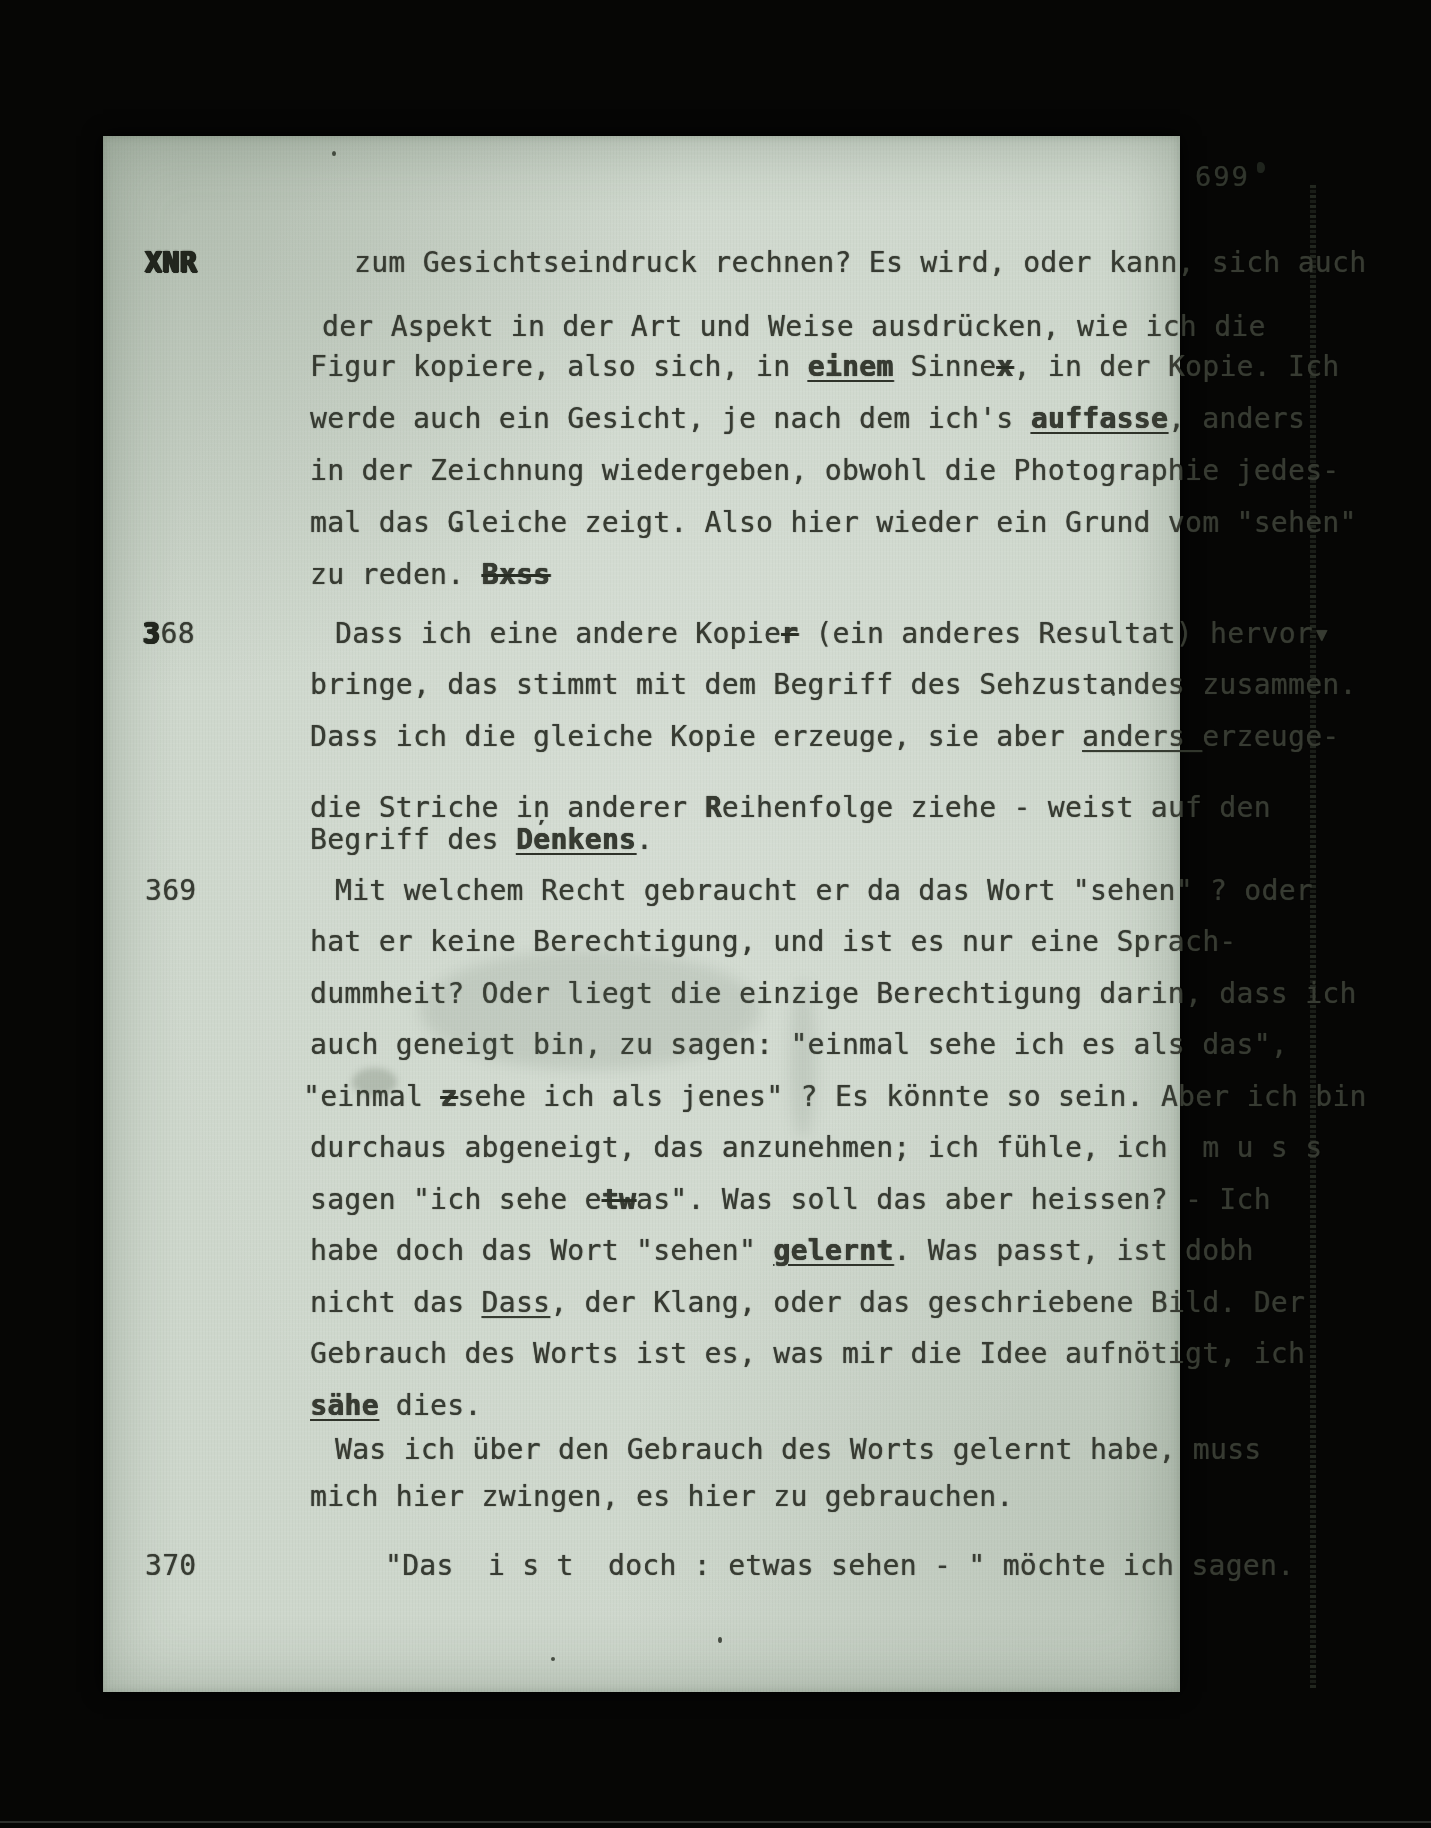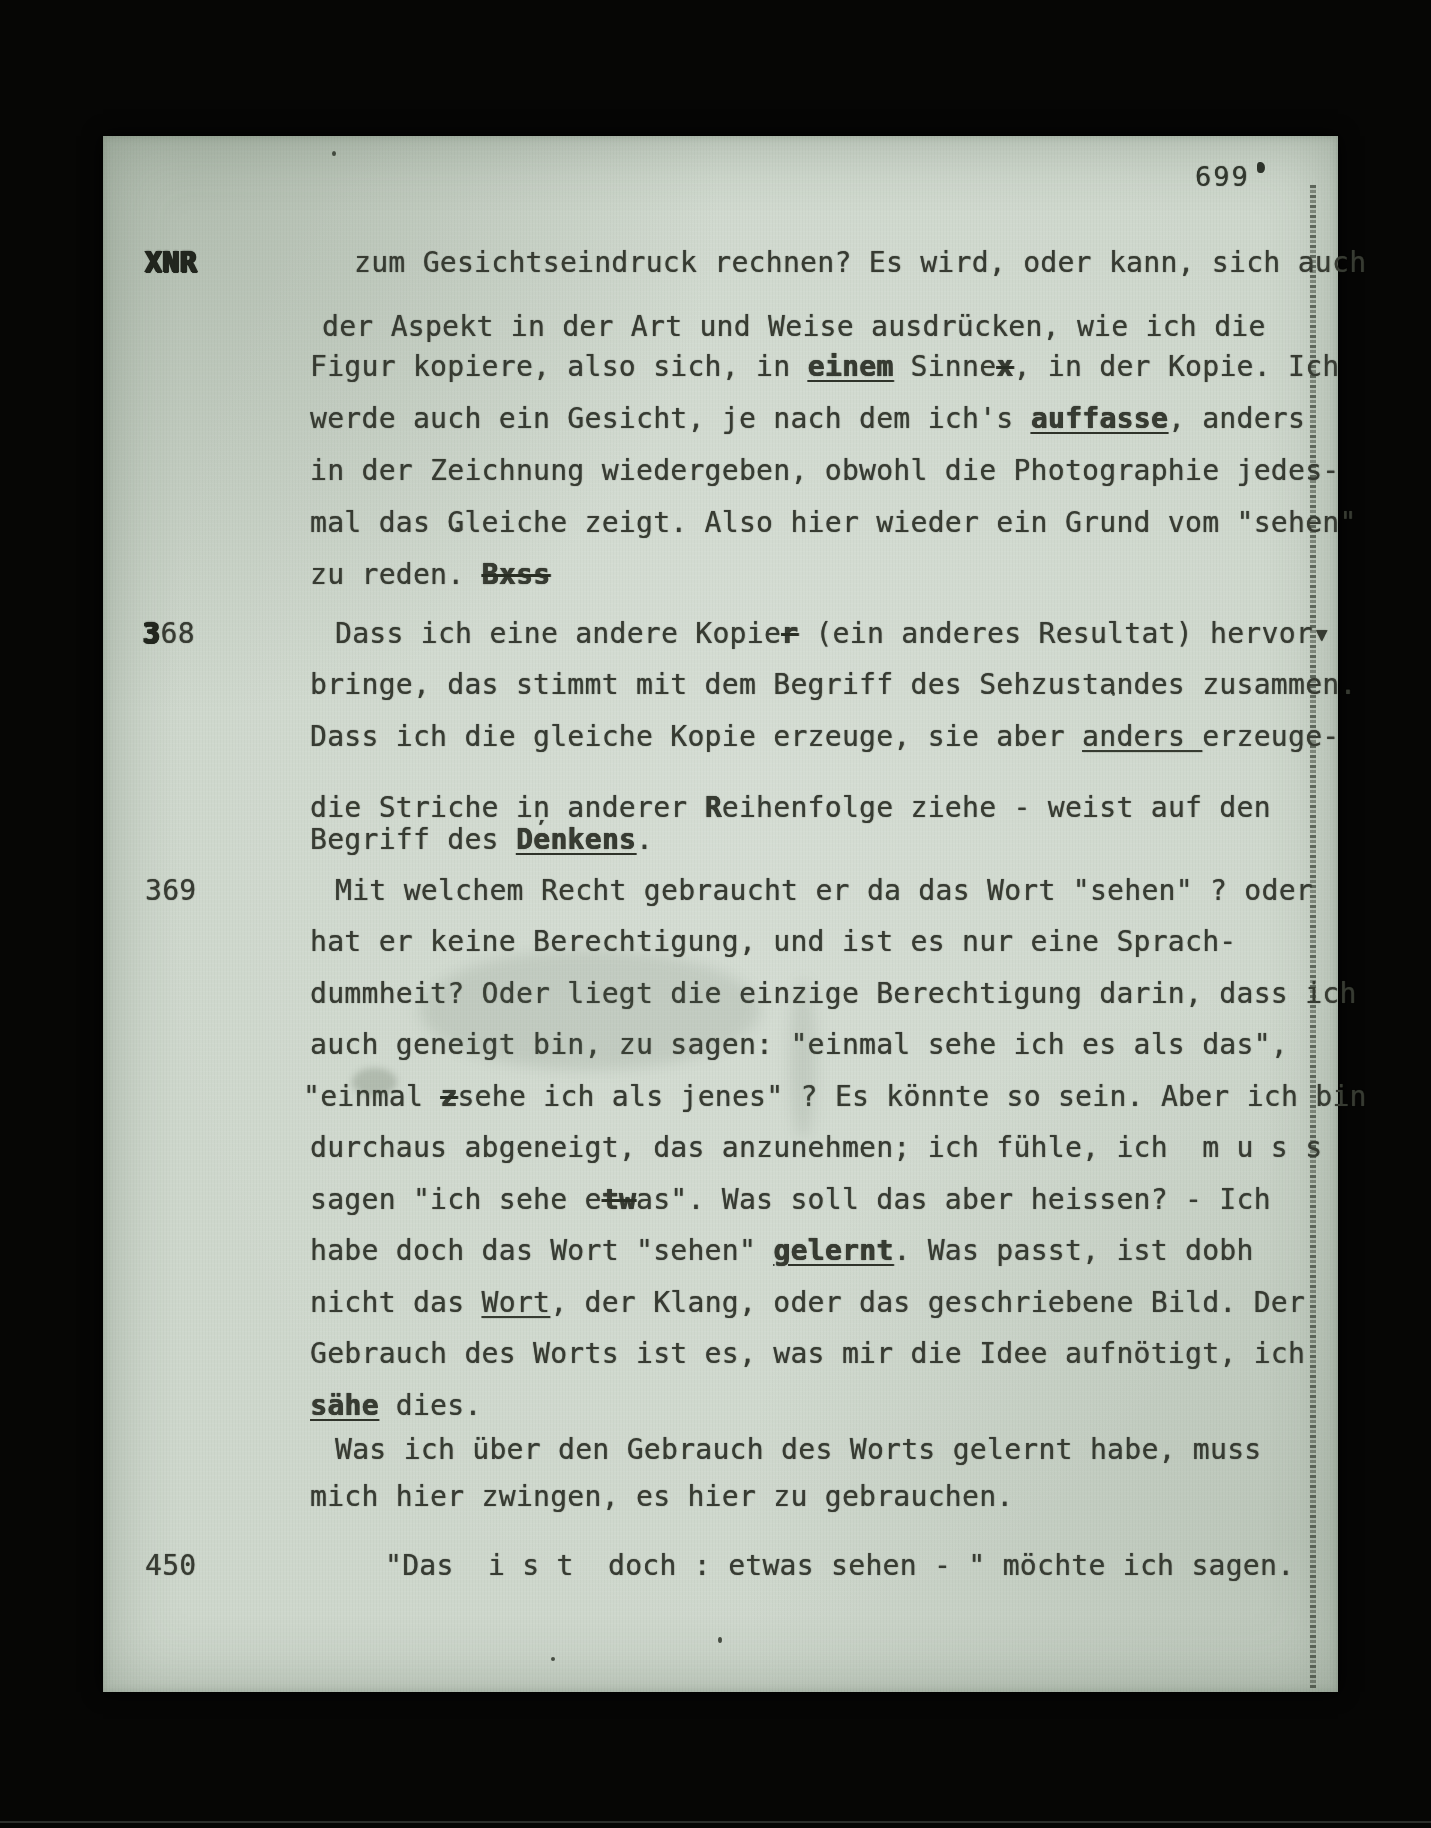--- a/index.html
+++ b/index.html
@@ -2,21 +2,21 @@
 <html><head>
 <meta charset="utf-8">
 <style>
   html,body{margin:0;padding:0;background:#000;}
   .scan{
     position:relative;width:1431px;height:1828px;overflow:hidden;
     background:#060605;
     font-family:"DejaVu Sans Mono","Liberation Mono",monospace;
   }
   .paper{
-    position:absolute;left:103px;top:136px;width:1235px;height:1556px;
+    position:absolute;left:103px;top:136px;width:1077px;height:1556px;
     background-color:#ced7cc;
     background-image:
       radial-gradient(circle at 7% 3%, rgba(95,112,92,0.25), rgba(95,112,92,0) 28%),
       radial-gradient(circle at 96% 90%, rgba(90,108,88,0.16), rgba(90,108,88,0) 30%),
       radial-gradient(ellipse at 52% 42%, rgba(255,255,255,0.15), rgba(255,255,255,0) 70%),
       repeating-linear-gradient(90deg, rgba(85,105,85,0.045) 0 1px, rgba(0,0,0,0) 1px 3px),
       repeating-linear-gradient(0deg, rgba(255,255,255,0.05) 0 1px, rgba(0,0,0,0) 1px 4px);
     box-shadow:
       inset 0 0 70px rgba(60,78,60,0.32),
       inset 0 0 9px rgba(60,78,60,0.22),
@@ -81,26 +81,26 @@
         <div class="line" style="left: 207px; top: 689px;"><span>Begriff des </span><span class="r-ub">Denkens</span><span>.</span></div>
         <div class="marker" style="left: 42px; top: 740px;"><span>369</span></div>
         <div class="line" style="left: 232px; top: 740px;"><span>Mit welchem Recht gebraucht er da das Wort "sehen" ? oder</span></div>
         <div class="line" style="left: 207px; top: 791px;"><span>hat er keine Berechtigung, und ist es nur eine Sprach-</span></div>
         <div class="line" style="left: 207px; top: 843px;"><span>dummheit? Oder liegt die einzige Berechtigung darin, dass ich</span></div>
         <div class="line" style="left: 207px; top: 894px;"><span>auch geneigt bin, zu sagen: "einmal sehe ich es als das",</span></div>
         <div class="line" style="left: 200px; top: 946px;"><span>"einmal </span><span class="r-x">z</span><span>sehe ich als jenes" ? Es könnte so sein. Aber ich bin</span></div>
         <div class="line" style="left: 207px; top: 997px;"><span>durchaus abgeneigt, das anzunehmen; ich fühle, ich  m u s s</span></div>
         <div class="line" style="left: 207px; top: 1049px;"><span>sagen "ich sehe e</span><span class="r-x">tw</span><span>as". Was soll das aber heissen? - Ich</span></div>
         <div class="line" style="left: 207px; top: 1100px;"><span>habe doch das Wort "sehen" </span><span class="r-ub">gelernt</span><span>. Was passt, ist dobh</span></div>
-        <div class="line" style="left: 207px; top: 1152px;"><span>nicht das </span><span class="r-u">Wort</span><span>, der Klang, oder das geschriebene Bild. Der</span></div>
+        <div class="line" style="left: 207px; top: 1152px;"><span>nicht das </span><span class="r-u">Dass</span><span>, der Klang, oder das geschriebene Bild. Der</span></div>
         <div class="line" style="left: 207px; top: 1203px;"><span>Gebrauch des Worts ist es, was mir die Idee aufnötigt, ich</span></div>
         <div class="line" style="left: 207px; top: 1255px;"><span class="r-ub">sähe</span><span> dies.</span></div>
         <div class="line" style="left: 232px; top: 1299px;"><span>Was ich über den Gebrauch des Worts gelernt habe, muss</span></div>
         <div class="line" style="left: 207px; top: 1346px;"><span>mich hier zwingen, es hier zu gebrauchen.</span></div>
-        <div class="marker" style="left: 42px; top: 1415px;"><span>450</span></div>
+        <div class="marker" style="left: 42px; top: 1415px;"><span>370</span></div>
         <div class="line" style="left: 282px; top: 1415px;"><span>"Das  i s t  doch : etwas sehen - " möchte ich sagen.</span></div>
       </div>
 
     <div class="smudge" style="left:317px;top:814px;width:340px;height:120px;"></div>
     <div class="smudge" style="left:687px;top:844px;width:26px;height:160px;"></div>
     <div class="smudge dark" style="left:249px;top:932px;width:45px;height:28px;"></div>
     <div class="speck blob" style="left:1154px;top:26px;width:8px;height:11px;"></div>
     <div class="speck" style="left:229px;top:15px;width:4px;height:5px;"></div>
     <div class="speck" style="left:352px;top:391px;width:5px;height:4px;"></div>
     <div class="speck" style="left:1009px;top:556px;width:3px;height:4px;"></div>

